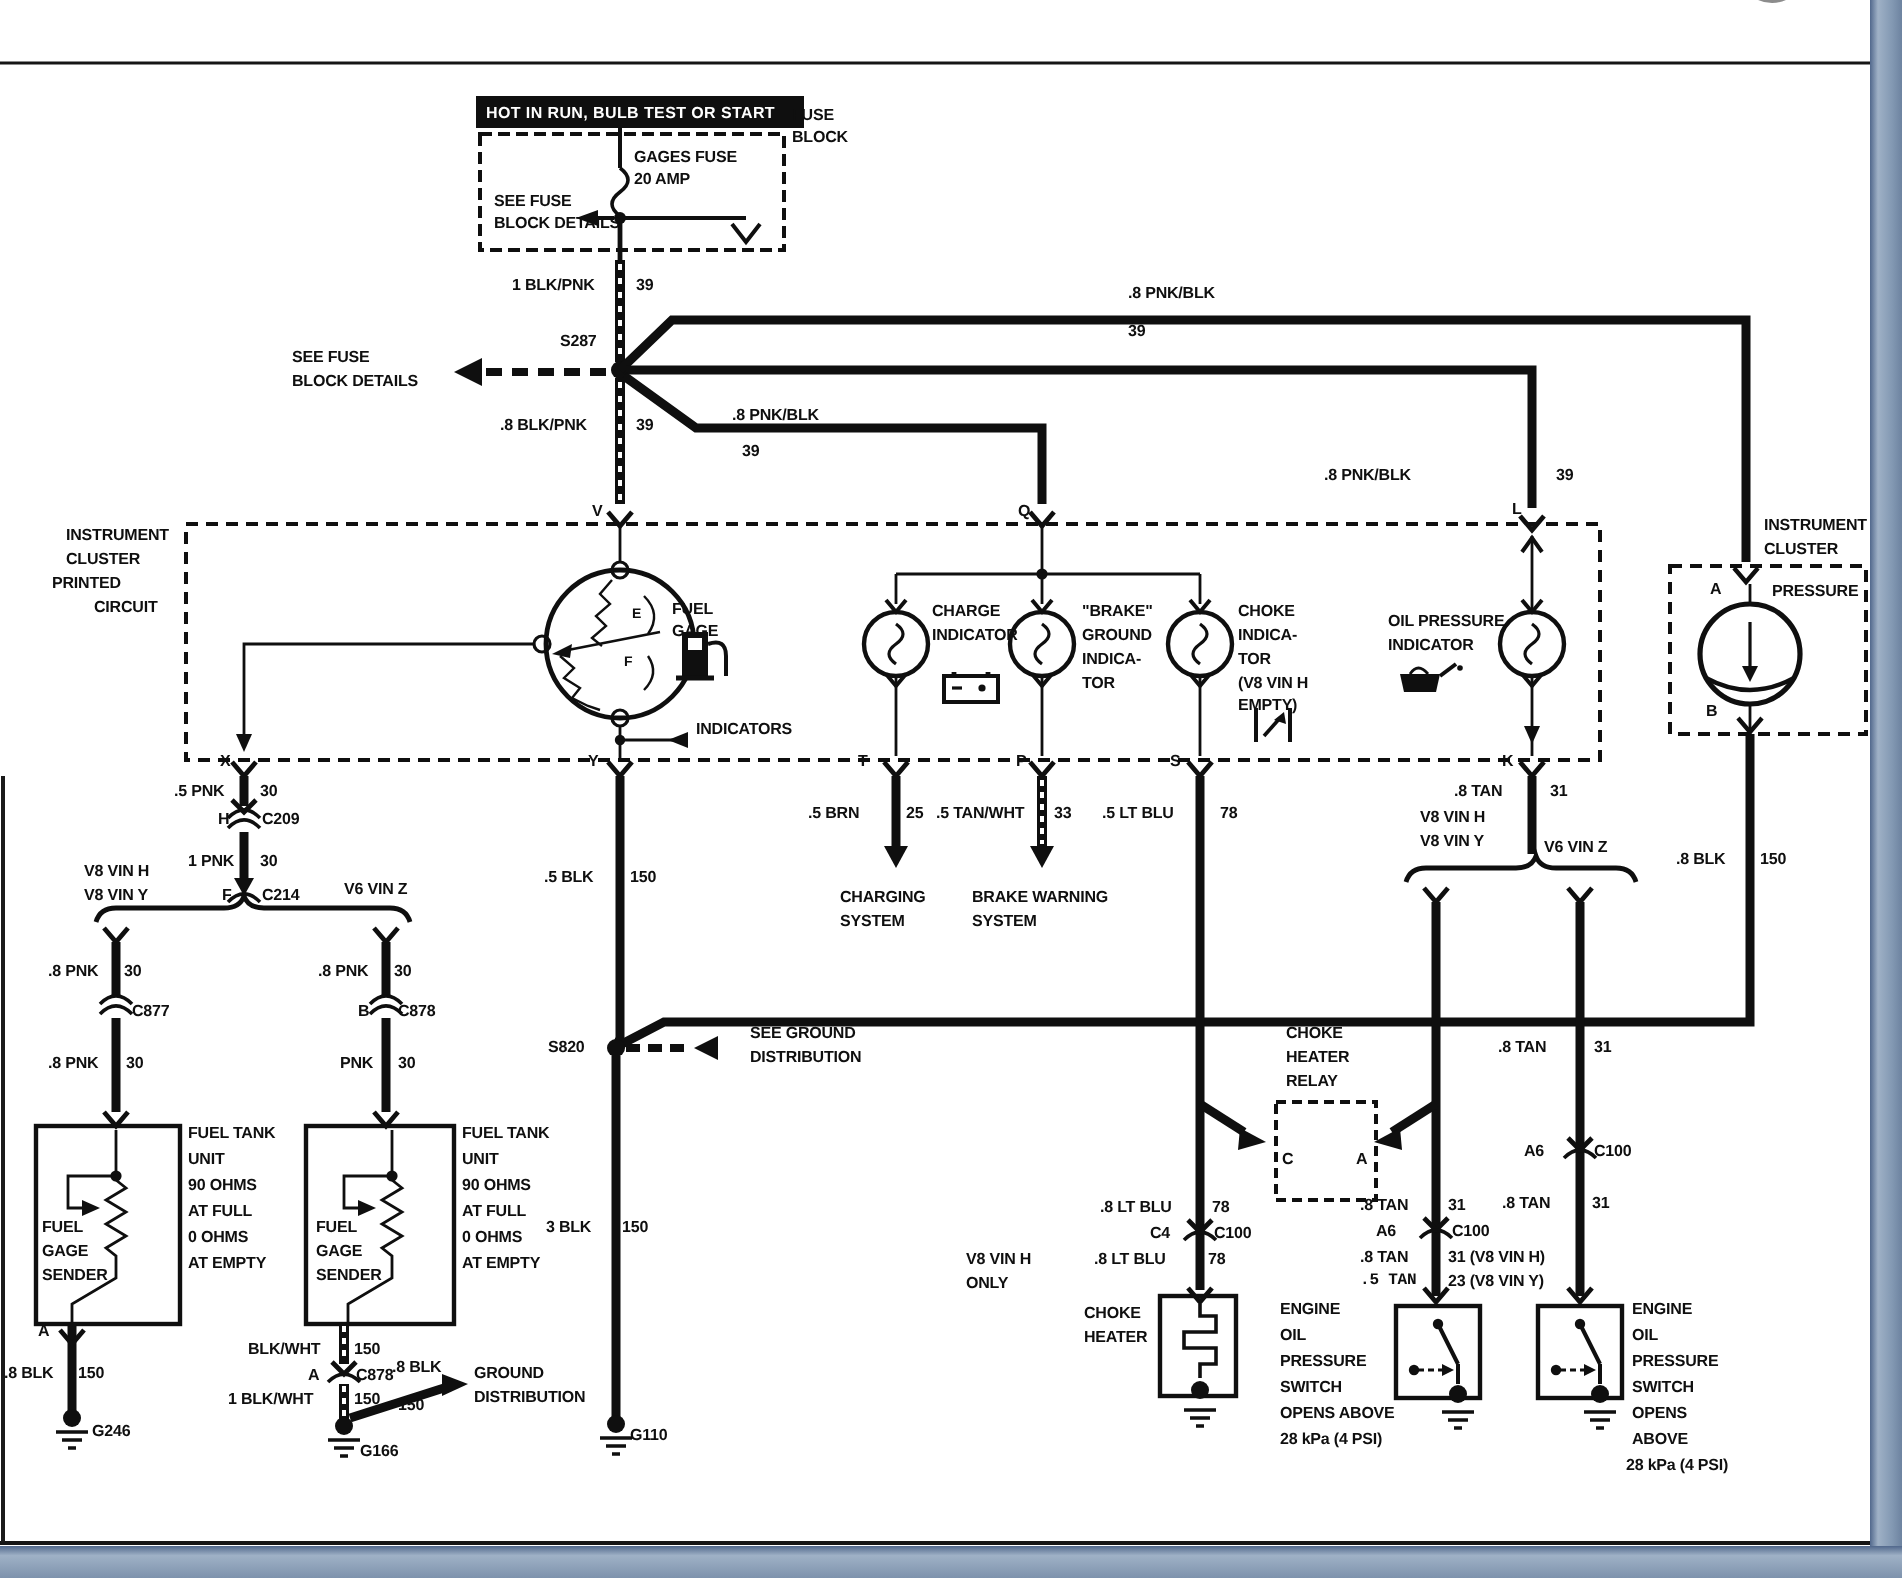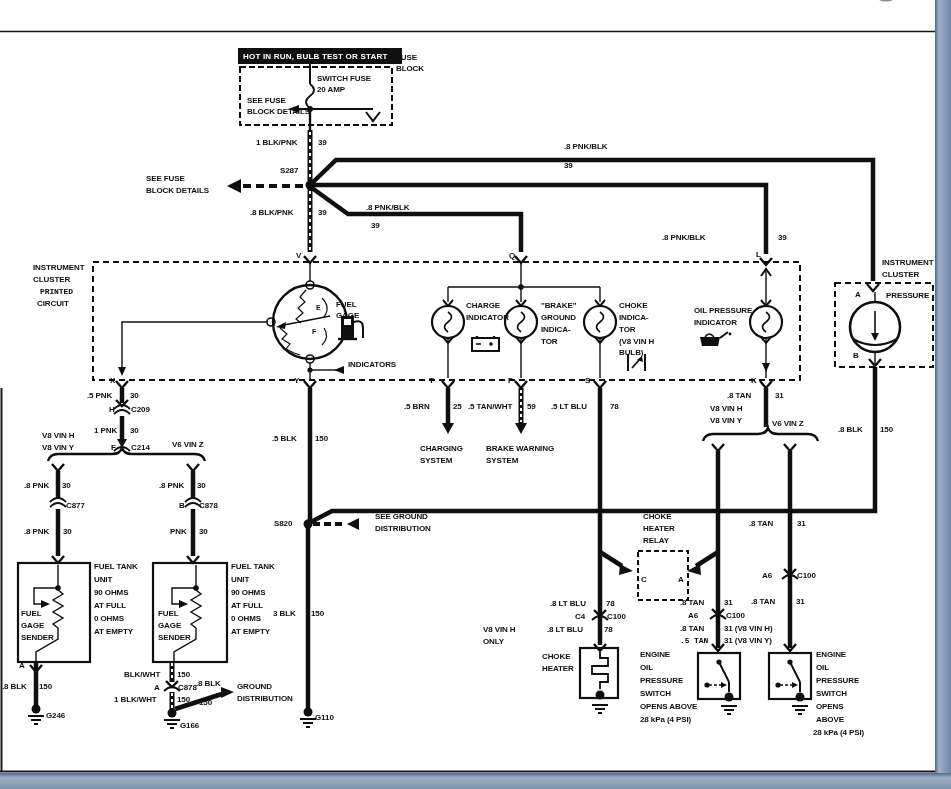--- a/index.html
+++ b/index.html
@@ -317,60 +317,60 @@
   <svg width="36" height="34" viewBox="0 0 36 34">
     <circle cx="18" cy="1" r="15" fill="#ffffff" stroke="#8c8c8c" stroke-width="3"></circle>
     <path d="M12,-5 L24,7 M24,-5 L12,7" stroke="#8c8c8c" stroke-width="3" fill="none"></path>
   </svg>
 </div>
 
 <div id="labels">
       <div class="lbl inv" style="left: 243px; top: 52px;">HOT IN RUN, BULB TEST OR START</div>
       <div class="lbl ul" style="left: 396px; top: 53px;">FUSE</div>
       <div class="lbl ul" style="left: 396px; top: 64px;">BLOCK</div>
-      <div class="lbl ul" style="left: 317px; top: 74px;">SWITCH FUSE</div>
+      <div class="lbl ul" style="left: 317px; top: 74px;">GAGES FUSE</div>
       <div class="lbl" style="left: 317px; top: 85px;">20 AMP</div>
       <div class="lbl" style="left: 247px; top: 96px;">SEE FUSE</div>
       <div class="lbl" style="left: 247px; top: 107px;">BLOCK DETAILS</div>
       <div class="lbl" style="left: 256px; top: 138px;">1 BLK/PNK</div>
       <div class="lbl" style="left: 318px; top: 138px;">39</div>
       <div class="lbl ul" style="left: 280px; top: 166px;">S287</div>
       <div class="lbl" style="left: 146px; top: 174px;">SEE FUSE</div>
       <div class="lbl" style="left: 146px; top: 186px;">BLOCK DETAILS</div>
       <div class="lbl" style="left: 250px; top: 208px;">.8 BLK/PNK</div>
       <div class="lbl" style="left: 318px; top: 208px;">39</div>
       <div class="lbl" style="left: 564px; top: 142px;">.8 PNK/BLK</div>
       <div class="lbl" style="left: 564px; top: 161px;">39</div>
       <div class="lbl" style="left: 366px; top: 203px;">.8 PNK/BLK</div>
       <div class="lbl" style="left: 371px; top: 221px;">39</div>
       <div class="lbl" style="left: 662px; top: 233px;">.8 PNK/BLK</div>
       <div class="lbl" style="left: 778px; top: 233px;">39</div>
       <div class="lbl ul" style="left: 33px; top: 263px;">INSTRUMENT</div>
       <div class="lbl ul" style="left: 33px; top: 275px;">CLUSTER</div>
-      <div class="lbl" style="left: 40px; top: 287px; font-family: Liberation Mono, monospace;">PRINTED</div>
-      <div class="lbl" style="left: 37px; top: 299px;">CIRCUIT</div>
+      <div class="lbl" style="left: 26px; top: 287px;">PRINTED</div>
+      <div class="lbl" style="left: 47px; top: 299px;">CIRCUIT</div>
       <div class="lbl" style="left: 296px; top: 251px;">V</div>
       <div class="lbl" style="left: 509px; top: 251px;">Q</div>
       <div class="lbl" style="left: 756px; top: 250px;">L</div>
       <div class="lbl ul" style="left: 336px; top: 300px;">FUEL</div>
       <div class="lbl ul" style="left: 336px; top: 311px;">GAGE</div>
       <div class="lbl" style="left: 316px; top: 303px; font-size: 7px;">E</div>
       <div class="lbl" style="left: 312px; top: 327px; font-size: 7px;">F</div>
       <div class="lbl" style="left: 348px; top: 360px;">INDICATORS</div>
       <div class="lbl ul" style="left: 466px; top: 301px;">CHARGE</div>
       <div class="lbl ul" style="left: 466px; top: 313px;">INDICATOR</div>
       <div class="lbl ul" style="left: 541px; top: 301px;">"BRAKE"</div>
       <div class="lbl ul" style="left: 541px; top: 313px;">GROUND</div>
       <div class="lbl ul" style="left: 541px; top: 325px;">INDICA-</div>
       <div class="lbl ul" style="left: 541px; top: 337px;">TOR</div>
       <div class="lbl ul" style="left: 619px; top: 301px;">CHOKE</div>
       <div class="lbl ul" style="left: 619px; top: 313px;">INDICA-</div>
       <div class="lbl ul" style="left: 619px; top: 325px;">TOR</div>
       <div class="lbl" style="left: 619px; top: 337px;">(V8 VIN H</div>
-      <div class="lbl" style="left: 619px; top: 348px;">BULB)</div>
+      <div class="lbl" style="left: 619px; top: 348px;">EMPTY)</div>
       <div class="lbl ul" style="left: 694px; top: 306px;">OIL PRESSURE</div>
       <div class="lbl ul" style="left: 694px; top: 318px;">INDICATOR</div>
       <div class="lbl ul" style="left: 882px; top: 258px;">INSTRUMENT</div>
       <div class="lbl ul" style="left: 882px; top: 270px;">CLUSTER</div>
       <div class="lbl" style="left: 855px; top: 290px;">A</div>
       <div class="lbl" style="left: 886px; top: 291px;">PRESSURE</div>
       <div class="lbl" style="left: 853px; top: 351px;">B</div>
       <div class="lbl" style="left: 110px; top: 376px;">X</div>
       <div class="lbl" style="left: 294px; top: 376px;">Y</div>
       <div class="lbl" style="left: 429px; top: 376px;">T</div>
@@ -438,21 +438,21 @@
       <div class="lbl" style="left: 375px; top: 512px;">SEE GROUND</div>
       <div class="lbl" style="left: 375px; top: 524px;">DISTRIBUTION</div>
       <div class="lbl" style="left: 273px; top: 609px;">3 BLK</div>
       <div class="lbl" style="left: 311px; top: 609px;">150</div>
       <div class="lbl ul" style="left: 315px; top: 713px;">G110</div>
       <div class="lbl" style="left: 404px; top: 402px;">.5 BRN</div>
       <div class="lbl" style="left: 453px; top: 402px;">25</div>
       <div class="lbl" style="left: 420px; top: 444px;">CHARGING</div>
       <div class="lbl" style="left: 420px; top: 456px;">SYSTEM</div>
       <div class="lbl" style="left: 468px; top: 402px;">.5 TAN/WHT</div>
-      <div class="lbl" style="left: 527px; top: 402px;">59</div>
+      <div class="lbl" style="left: 527px; top: 402px;">33</div>
       <div class="lbl" style="left: 486px; top: 444px;">BRAKE WARNING</div>
       <div class="lbl" style="left: 486px; top: 456px;">SYSTEM</div>
       <div class="lbl" style="left: 551px; top: 402px;">.5 LT BLU</div>
       <div class="lbl" style="left: 610px; top: 402px;">78</div>
       <div class="lbl" style="left: 727px; top: 391px;">.8 TAN</div>
       <div class="lbl" style="left: 775px; top: 391px;">31</div>
       <div class="lbl" style="left: 710px; top: 404px;">V8 VIN H</div>
       <div class="lbl" style="left: 710px; top: 416px;">V8 VIN Y</div>
       <div class="lbl" style="left: 772px; top: 419px;">V6 VIN Z</div>
       <div class="lbl" style="left: 838px; top: 425px;">.8 BLK</div>
@@ -474,21 +474,21 @@
       <div class="lbl" style="left: 483px; top: 637px;">ONLY</div>
       <div class="lbl ul" style="left: 542px; top: 652px;">CHOKE</div>
       <div class="lbl ul" style="left: 542px; top: 664px;">HEATER</div>
       <div class="lbl" style="left: 680px; top: 598px;">.8 TAN</div>
       <div class="lbl" style="left: 724px; top: 598px;">31</div>
       <div class="lbl" style="left: 688px; top: 611px;">A6</div>
       <div class="lbl ul" style="left: 726px; top: 611px;">C100</div>
       <div class="lbl" style="left: 680px; top: 624px;">.8 TAN</div>
       <div class="lbl" style="left: 724px; top: 624px;">31 (V8 VIN H)</div>
       <div class="lbl" style="left: 680px; top: 636px; font-family: Liberation Mono, monospace;">.5 TAN</div>
-      <div class="lbl" style="left: 724px; top: 636px;">31 (V8 VIN Y)</div>
+      <div class="lbl" style="left: 724px; top: 636px;">23 (V8 VIN Y)</div>
       <div class="lbl" style="left: 762px; top: 571px;">A6</div>
       <div class="lbl ul" style="left: 797px; top: 571px;">C100</div>
       <div class="lbl" style="left: 751px; top: 597px;">.8 TAN</div>
       <div class="lbl" style="left: 796px; top: 597px;">31</div>
       <div class="lbl ul" style="left: 640px; top: 650px;">ENGINE</div>
       <div class="lbl ul" style="left: 640px; top: 663px;">OIL</div>
       <div class="lbl ul" style="left: 640px; top: 676px;">PRESSURE</div>
       <div class="lbl ul" style="left: 640px; top: 689px;">SWITCH</div>
       <div class="lbl" style="left: 640px; top: 702px;">OPENS ABOVE</div>
       <div class="lbl" style="left: 640px; top: 715px;">28 kPa (4 PSI)</div>

